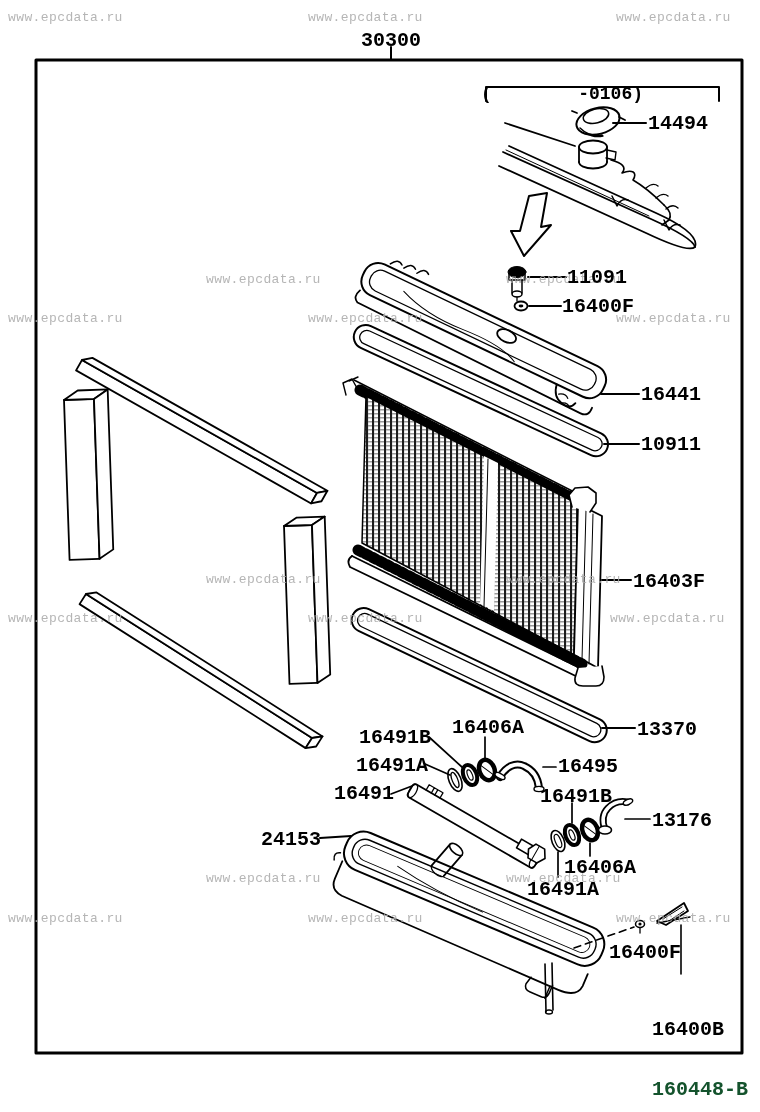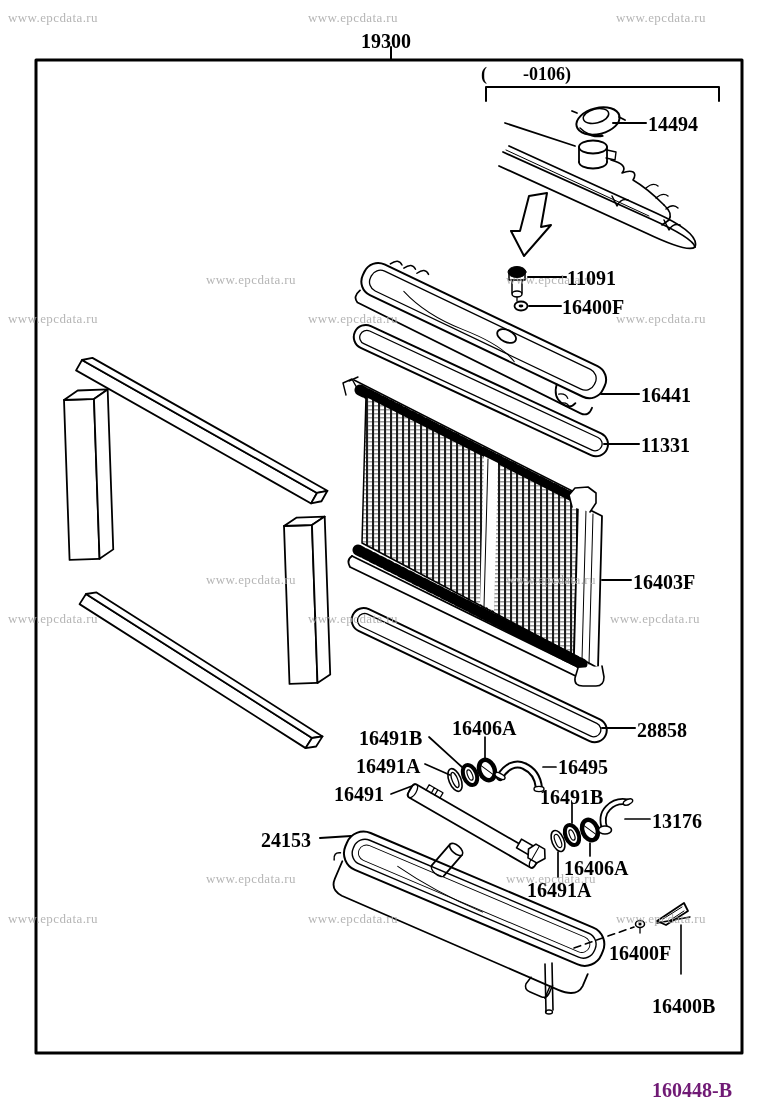--- a/index.html
+++ b/index.html
@@ -1,24 +1,24 @@
 <!DOCTYPE html>
 <html><head>
 <meta charset="utf-8">
 <style>
   html,body{margin:0;padding:0;background:#fff;}
   .canvas{position:relative;width:760px;height:1112px;background:#fff;overflow:hidden;
-          font-family:Liberation Serif, serif;}
+          font-family:Liberation Mono, monospace;}
   .art{position:absolute;left:0;top:0;z-index:1;}
   .wm{position:absolute;z-index:2;font-size:13px;color:#a9a9a9;opacity:.85;
       letter-spacing:.4px;white-space:nowrap;font-weight:400;}
   .callout{position:absolute;z-index:3;font-weight:bold;font-size:20px;color:#000;
            line-height:1;white-space:pre;letter-spacing:0;}
-  .t18{font-size:18px;}
-  .sheet{position:absolute;z-index:3;font-weight:bold;font-size:20px;color:#701a75;line-height:1;}
+  .t18{font-size:18px;margin-top:20px;}
+  .sheet{position:absolute;z-index:3;font-weight:bold;font-size:20px;color:#14532d;line-height:1;}
 </style>
 </head>
 <body>
 
 <div class="canvas">
 
   <svg class="art" width="760" height="1112" viewBox="0 0 760 1112">
     <defs>
       <pattern id="coreHatch" width="6" height="4" patternUnits="userSpaceOnUse">
         <rect width="6" height="4" fill="#fff"></rect>
@@ -248,37 +248,37 @@
   <div class="wm" style="left:506px;top:572px">www.epcdata.ru</div>
   <div class="wm" style="left:8px;top:611px">www.epcdata.ru</div>
   <div class="wm" style="left:308px;top:611px">www.epcdata.ru</div>
   <div class="wm" style="left:610px;top:611px">www.epcdata.ru</div>
   <div class="wm" style="left:206px;top:871px">www.epcdata.ru</div>
   <div class="wm" style="left:506px;top:871px">www.epcdata.ru</div>
   <div class="wm" style="left:8px;top:911px">www.epcdata.ru</div>
   <div class="wm" style="left:308px;top:911px">www.epcdata.ru</div>
   <div class="wm" style="left:616px;top:911px">www.epcdata.ru</div>
 
-  <div class="callout" style="left:361px;top:31px">19300</div>
+  <div class="callout" style="left:361px;top:31px">30300</div>
   <div class="callout t18" style="left:481px;top:65px">(        -0106)</div>
 
   <div class="callout" style="left:648px;top:114px">14494</div>
   <div class="callout" style="left:567px;top:268px">11091</div>
   <div class="callout" style="left:562px;top:297px">16400F</div>
   <div class="callout" style="left:641px;top:385px">16441</div>
-  <div class="callout" style="left:641px;top:435px">11331</div>
+  <div class="callout" style="left:641px;top:435px">10911</div>
   <div class="callout" style="left:633px;top:572px">16403F</div>
-  <div class="callout" style="left:637px;top:720px">28858</div>
+  <div class="callout" style="left:637px;top:720px">13370</div>
   <div class="callout" style="left:452px;top:718px">16406A</div>
   <div class="callout" style="left:359px;top:728px">16491B</div>
   <div class="callout" style="left:356px;top:756px">16491A</div>
   <div class="callout" style="left:558px;top:757px">16495</div>
   <div class="callout" style="left:334px;top:784px">16491</div>
   <div class="callout" style="left:540px;top:787px">16491B</div>
   <div class="callout" style="left:652px;top:811px">13176</div>
   <div class="callout" style="left:564px;top:858px">16406A</div>
   <div class="callout" style="left:527px;top:880px">16491A</div>
   <div class="callout" style="left:261px;top:830px">24153</div>
   <div class="callout" style="left:609px;top:943px">16400F</div>
-  <div class="callout" style="left:652px;top:996px">16400B</div>
+  <div class="callout" style="left:652px;top:1020px">16400B</div>
 
   <div class="sheet" style="left:652px;top:1080px">160448-B</div>
 </div>
 
 </body></html>

